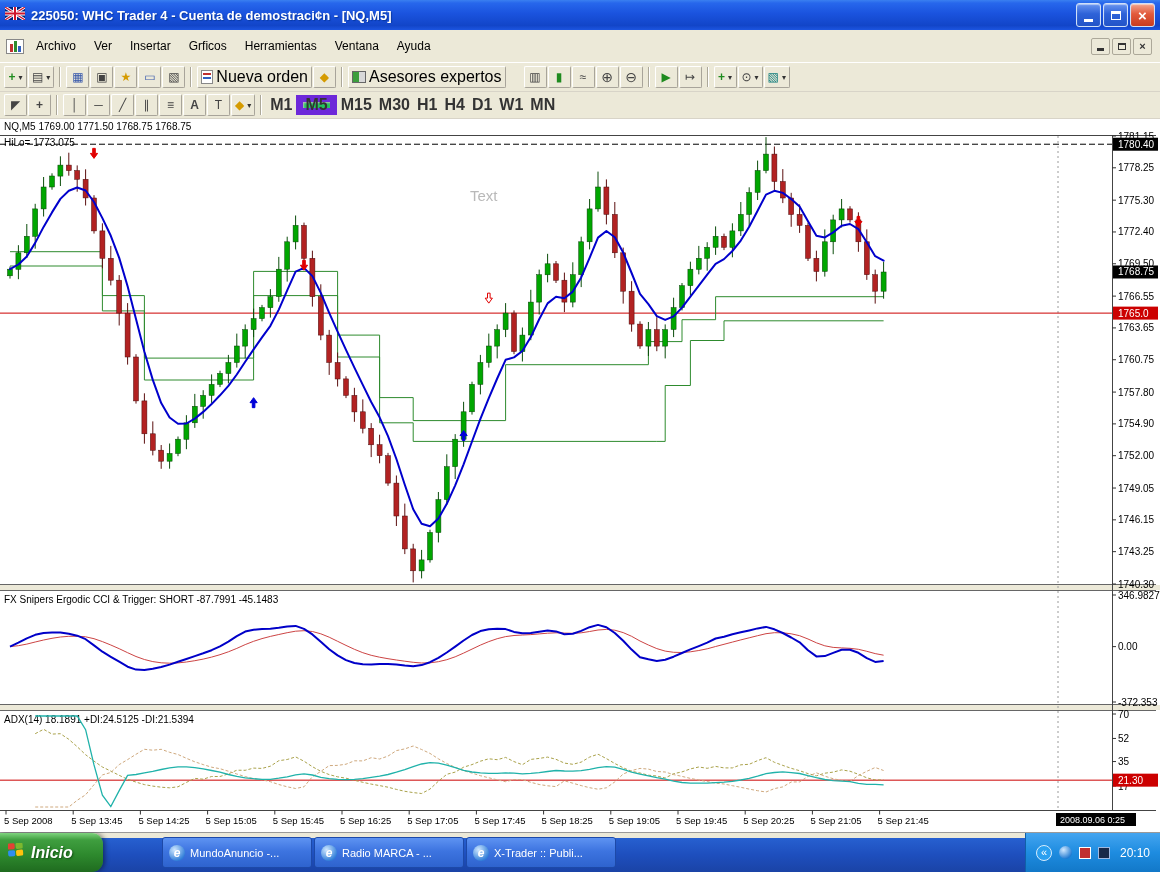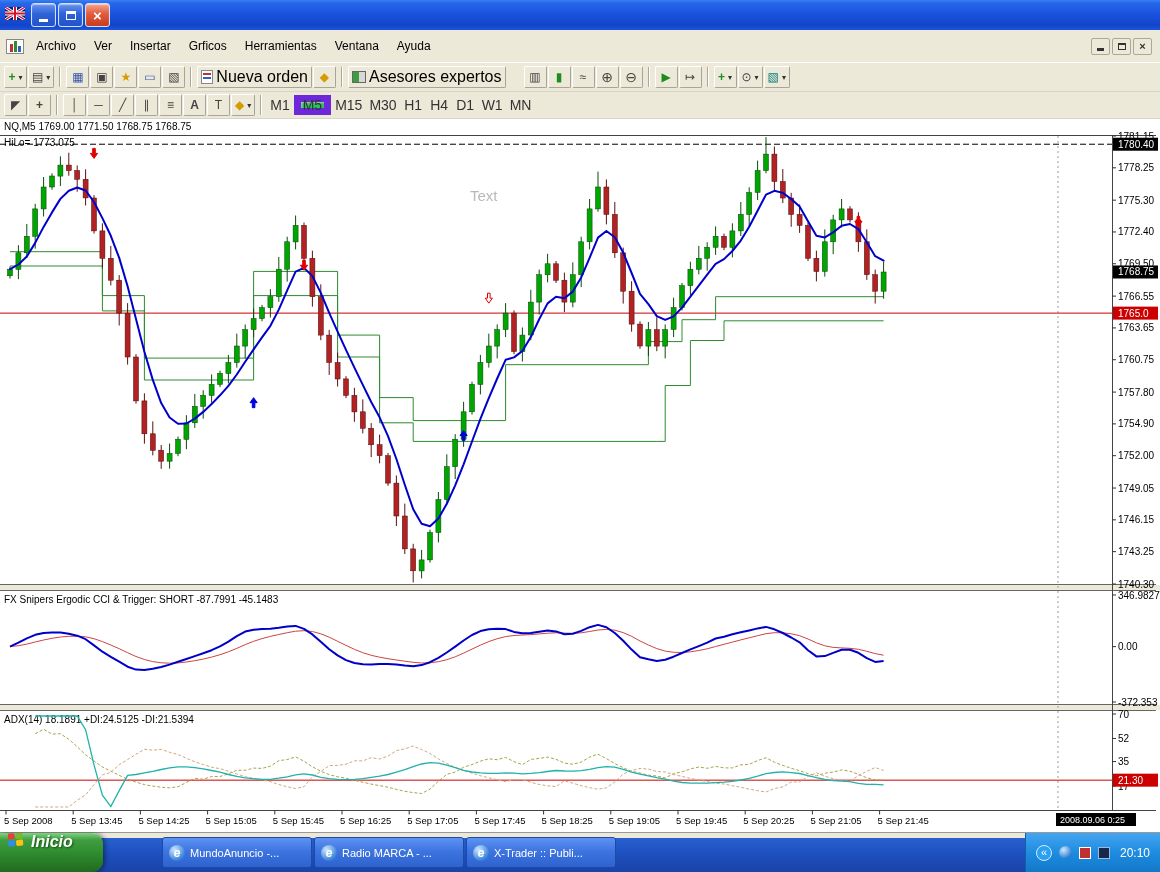--- a/index.html
+++ b/index.html
@@ -29,31 +29,31 @@
 .tbtn .lbl{font-size:16px;color:#000;white-space:nowrap}
 .ic{font-size:12px;line-height:1}
 .caret{font-size:8px;color:#333}
 .tsep{width:2px;height:20px;border-left:1px solid #ACA899;border-right:1px solid #FFF;margin:0 4px}
 .gap{width:16px}
 .c-green{color:#1F8B1F}.c-blue{color:#3355AA}.c-gold{color:#D59B00}.c-dark{color:#444}.c-teal{color:#0E7C7C}
 .page-ic{width:12px;height:14px;background:#fff;border:1px solid #888;position:relative}
 .page-ic::before{content:"";position:absolute;left:1px;top:2px;width:8px;height:2px;background:#C03030}
 .page-ic::after{content:"";position:absolute;left:1px;top:6px;width:8px;height:2px;background:#3060C0}
 .ea-ic{width:14px;height:12px;border:1px solid #666;background:linear-gradient(90deg,#3C9E3C 50%,#D8D8D8 50%)}
-.tf-btn{height:20px;min-width:25px;font-size:14px;font-weight:400;color:#333;display:flex;align-items:center;justify-content:center;border:1px solid transparent;padding:0 2px}
+.tf-btn{height:20px;min-width:25px;font-size:16px;font-weight:700;color:#333;display:flex;align-items:center;justify-content:center;border:1px solid transparent;padding:0 2px}
 .tf-btn.active{border:7px solid #6d28d9;background:#22c55e;box-shadow:inset 1px 1px 2px #BBB}
 
 .chart-area{flex:1 1 auto;position:relative;background:#14532d}
 #chart-svg{display:block;background:#fff}
 .pane-label{font-size:10px;fill:#000}
 .watermark{font-size:15px;fill:#B9B9B9}
 .bottom-strip{height:6px;background:#ECE9D8;border-top:1px solid #999;flex:0 0 auto}
 
 .taskbar{height:39px;background:linear-gradient(180deg,#2F71E4 0%,#2862D2 8%,#1E4FBE 55%,#1A43A6 100%);display:flex;align-items:stretch}
-.start-btn{width:103px;background:linear-gradient(180deg,#7FD47F 0%,#3F9E3F 18%,#2E8A2E 55%,#1F6B1F 100%);border-radius:0 11px 11px 0;display:flex;gap:6px;padding:0 14px 0 8px;color:#fff;font-style:italic;font-weight:700;font-size:16px;text-shadow:1px 1px 2px #145014;box-shadow:2px 0 5px rgba(0,0,0,.45)}
+.start-btn{width:103px;background:linear-gradient(180deg,#7FD47F 0%,#3F9E3F 18%,#2E8A2E 55%,#1F6B1F 100%);border-radius:0 11px 11px 0;display:flex;align-items:center;gap:6px;padding:0 14px 0 8px;color:#fff;font-style:italic;font-weight:700;font-size:16px;text-shadow:1px 1px 2px #145014;box-shadow:2px 0 5px rgba(0,0,0,.45)}
 .ql-spacer{width:58px}
 .task-btn{width:150px;margin:4px 1px;background:linear-gradient(180deg,#5E93F2,#3D74E0 45%,#2E63CE);border:1px solid #1D49A8;border-radius:3px;display:flex;align-items:center;gap:5px;padding:0 6px;color:#fff;font-size:11px;white-space:nowrap;overflow:hidden}
 .task-btn.active{background:linear-gradient(180deg,#2C57B8,#1E458F);box-shadow:inset 1px 1px 3px rgba(0,0,0,.5)}
 .task-label{overflow:hidden;text-overflow:ellipsis}
 .ie-icon{flex:0 0 16px;width:16px;height:16px;border-radius:50%;background:radial-gradient(circle at 35% 30%,#CFE8FF,#2E7CD8 75%);color:#fff;font-weight:700;font-style:italic;font-size:12px;display:flex;align-items:center;justify-content:center}
 .tray{margin-left:auto;background:linear-gradient(180deg,#44A5F0 0%,#1E8CE0 50%,#1278C8 100%);border-left:1px solid #1060A8;display:flex;align-items:center;gap:7px;padding:0 10px;color:#fff}
 .tray-chevron{width:16px;height:16px;border-radius:50%;background:#2AA0F0;border:1px solid #D8ECFC;color:#fff;font-size:11px;display:flex;align-items:center;justify-content:center;line-height:1}
 .tray-ic{display:block}
 .ic-msn{width:13px;height:13px;border-radius:50%;background:radial-gradient(circle at 35% 30%,#CFE8FF,#1E78D0 75%)}
 .ic-alert{width:12px;height:12px;background:#C03030;border:1px solid #fff}
@@ -70,20 +70,21 @@
       <svg width="20" height="13">
           <rect width="20" height="13" fill="#00247D"></rect>
           <path d="M0,0 L20,13 M20,0 L0,13" stroke="#FFF" stroke-width="3"></path>
           <path d="M0,0 L20,13 M20,0 L0,13" stroke="#CF142B" stroke-width="1.2"></path>
           <rect x="8" width="4" height="13" fill="#FFF"></rect>
           <rect y="4.5" width="20" height="4" fill="#FFF"></rect>
           <rect x="9" width="2" height="13" fill="#CF142B"></rect>
           <rect y="5.5" width="20" height="2" fill="#CF142B"></rect>
         </svg>
     </span>
+    <span class="title-text">225050: WHC Trader 4 - Cuenta de demostraci¢n - [NQ,M5]</span>
     <span class="btn-row">
       <span class="xp-btn">
           <i class="g-min"></i>
         </span>
       <span class="xp-btn">
           <i class="g-restore"></i>
         </span>
       <span class="xp-btn close">×</span>
     </span>
   </div>

